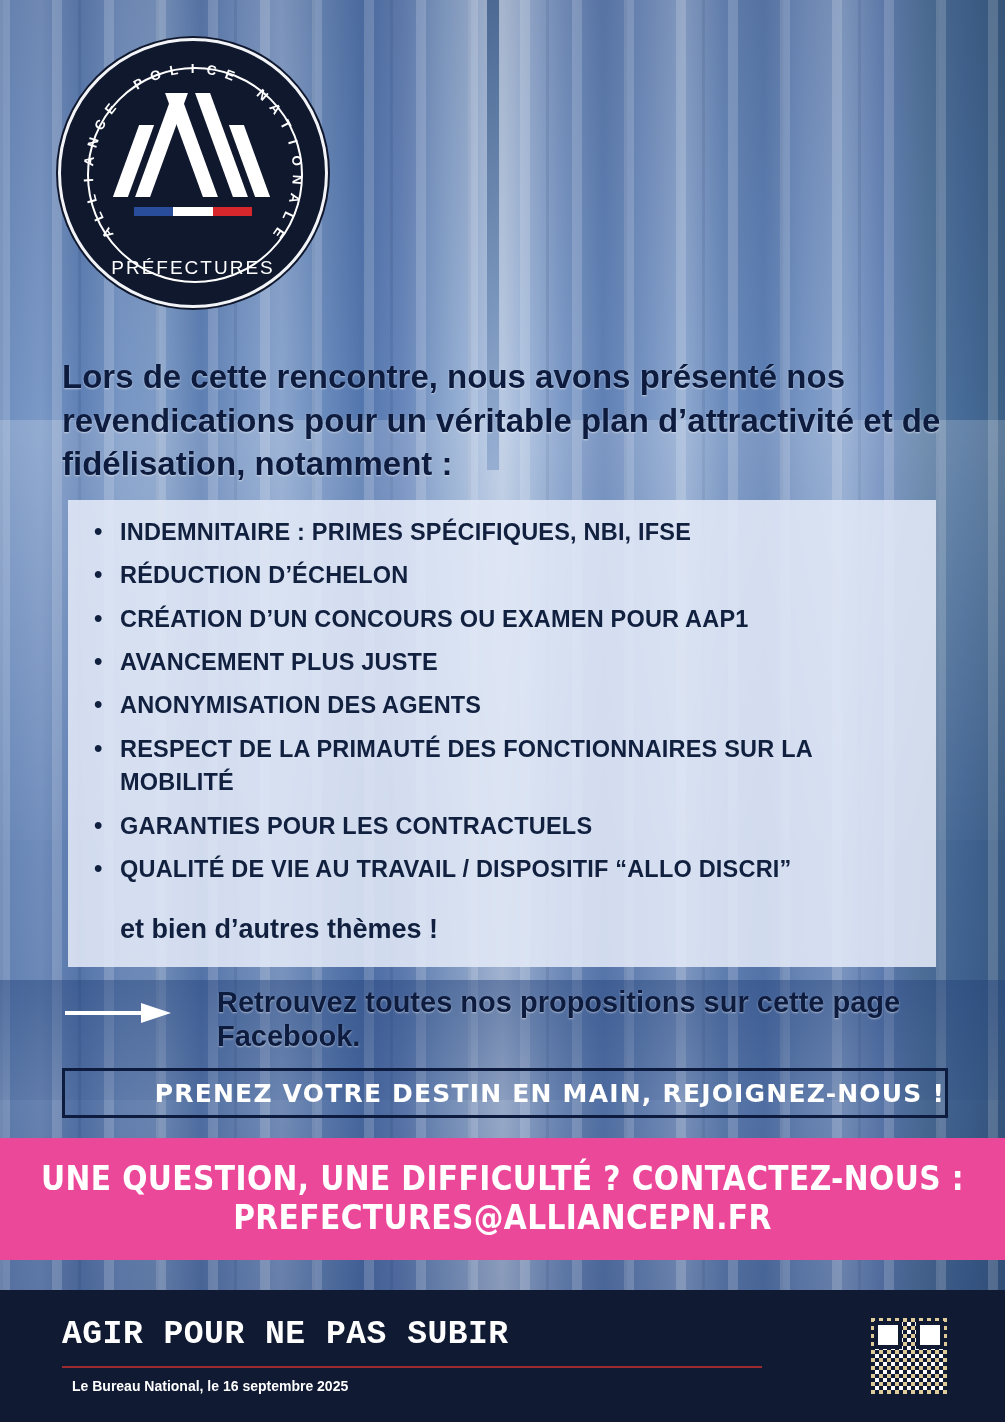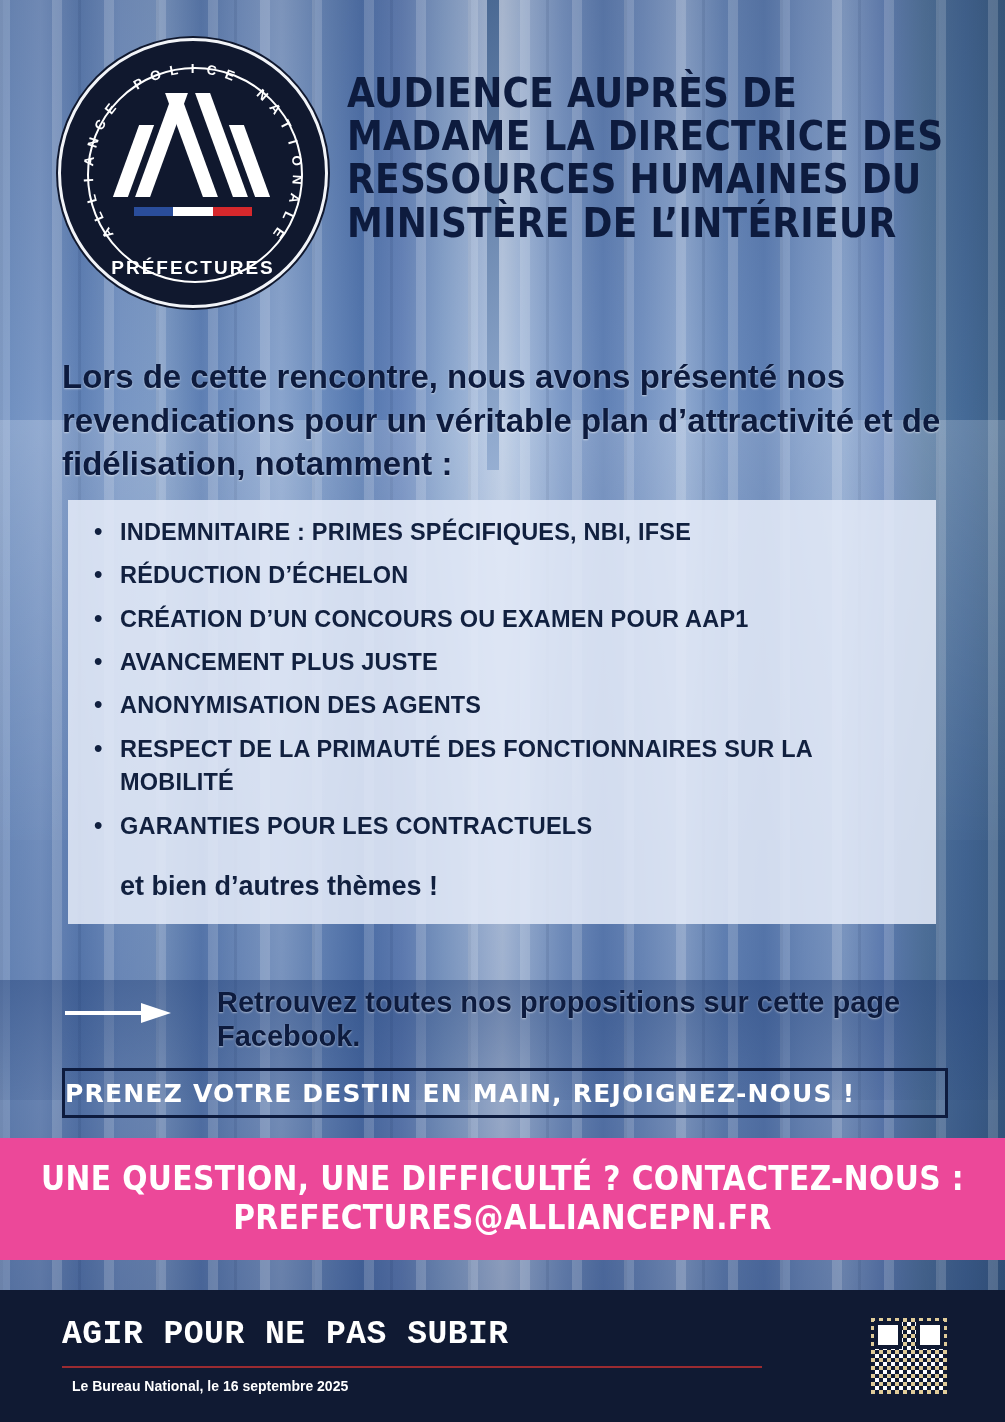--- a/index.html
+++ b/index.html
@@ -151,21 +151,21 @@
   .logo-flag b.white { background: #ffffff; }
   .logo-flag b.red { background: #d6282c; }
 
   .logo-bottom {
     position: absolute;
     left: 0; right: 0;
     bottom: 26px;
     text-align: center;
     color: #fff;
     font-size: 19px;
-    font-weight: bold;
+    font-weight: normal;
     letter-spacing: 2px;
   }
 
   .title {
     position: absolute;
     left: 347px;
     top: 72px;
     width: 620px;
     color: #0d1b3e;
     font-size: 40px;
@@ -272,21 +272,21 @@
   
   .callout {
     position: absolute;
     left: 62px;
     top: 1068px;
     width: 880px;
     height: 44px;
     border: 3px solid #0d1b3e;
     display: flex;
     align-items: center;
-    justify-content: flex-start;
+    justify-content: flex-end;
   }
   .callout span {
     color: #ffffff;
     font-size: 25px;
     font-weight: 800;
     letter-spacing: 1.2px;
     text-transform: uppercase;
     font-family: "DejaVu Sans", sans-serif;
   }
 
@@ -424,34 +424,34 @@
           <i class="s5"></i>
       </div>
       <div class="logo-flag">
         <b class="blue"></b>
           <b class="white"></b>
           <b class="red"></b>
       </div>
       <div class="logo-bottom">PRÉFECTURES</div>
     </div>
 
-    <div class="title">AUDIENCE AUPRÈS DE MADAME LA DIRECTRICE DES RESSOURCES HUMAINES DU MINISTÈRE DE L’INTÉRIEUR</div>
   </div>
 
   <div class="intro">Lors de cette rencontre, nous avons présenté nos revendications pour un véritable plan d’attractivité et de fidélisation, notamment :</div>
 
   <div class="demands">
     <ul id="demands-list">
         <li>INDEMNITAIRE : PRIMES SPÉCIFIQUES, NBI, IFSE</li>
         <li>RÉDUCTION D’ÉCHELON</li>
         <li>CRÉATION D’UN CONCOURS OU EXAMEN POUR AAP1</li>
         <li>AVANCEMENT PLUS JUSTE</li>
         <li>ANONYMISATION DES AGENTS</li>
         <li>RESPECT DE LA PRIMAUTÉ DES FONCTIONNAIRES SUR LA MOBILITÉ</li>
         <li>GARANTIES POUR LES CONTRACTUELS</li>
+        <li>QUALITÉ DE VIE AU TRAVAIL / DISPOSITIF “ALLO DISCRI”</li>
       </ul>
     <div class="closing">et bien d’autres thèmes !</div>
   </div>
 
   <div class="fb-line">
     <div class="arrow">
       <span class="shaft"></span>
       <span class="head"></span>
     </div>
     <div class="fb-text">Retrouvez toutes nos propositions sur cette page Facebook.</div>

